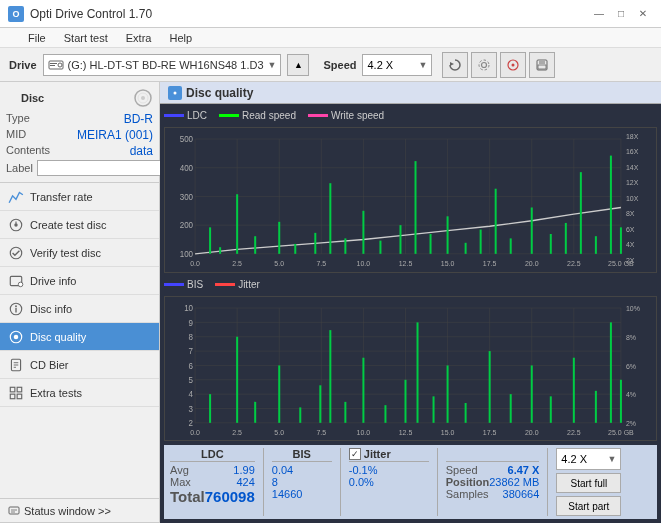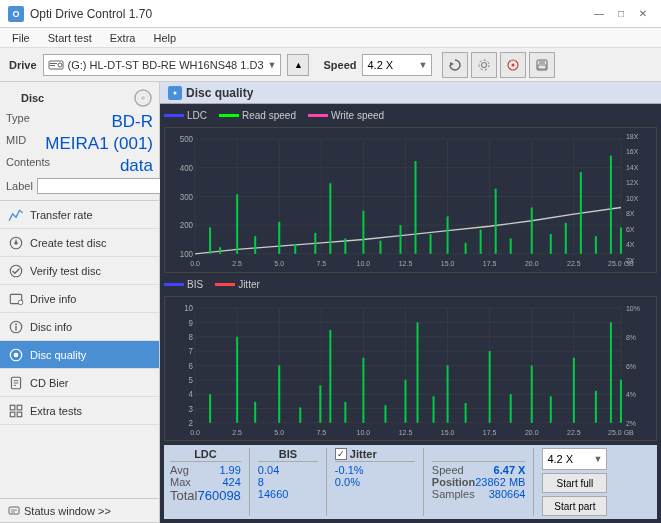--- a/index.html
+++ b/index.html
@@ -7,21 +7,21 @@
     
     
     .titlebar { background: #fff; height: 28px; display: flex; align-items: center; justify-content: space-between; padding: 0 8px; border-bottom: 1px solid #ccc; }
     .titlebar-left { display: flex; align-items: center; gap: 6px; }
     .titlebar-icon { width: 16px; height: 16px; background: #4a90d9; border-radius: 2px; display: flex; align-items: center; justify-content: center; color: white; font-size: 9px; font-weight: bold; }
     .titlebar-title { font-size: 12px; color: #333; }
     .titlebar-controls { display: flex; gap: 2px; }
     .titlebar-btn { width: 20px; height: 18px; display: flex; align-items: center; justify-content: center; font-size: 10px; cursor: pointer; background: transparent; border: none; color: #666; }
 
     
-    .menubar { background: #f8f8f8; height: 20px; display: flex; align-items: center; padding: 0 4px; border-bottom: 1px solid #ddd; gap: 2px; }
+    .menubar { background: #f8f8f8; height: 20px; display: flex; align-items: center; padding: 0 20px; border-bottom: 1px solid #ddd; gap: 2px; }
     .menubar-item { padding: 2px 8px; cursor: pointer; font-size: 11px; color: #333; }
 
     
     .drivebar { background: #f0f0f0; height: 34px; display: flex; align-items: center; padding: 0 9px; border-bottom: 1px solid #ccc; gap: 6px; }
     .drivebar-label { font-size: 11px; color: #333; font-weight: 600; }
     .drive-select { height: 22px; background: white; border: 1px solid #aaa; padding: 0 4px; font-size: 11px; display: flex; align-items: center; gap: 4px; min-width: 210px; }
     .drive-select-text { flex: 1; font-size: 11px; color: #333; }
     .drive-btn { width: 22px; height: 22px; background: #e8e8e8; border: 1px solid #aaa; display: flex; align-items: center; justify-content: center; cursor: pointer; font-size: 9px; }
     .speed-label { font-size: 11px; color: #333; font-weight: 600; margin-left: 8px; }
     .speed-select { height: 22px; background: white; border: 1px solid #aaa; padding: 0 4px; font-size: 11px; width: 70px; display: flex; align-items: center; justify-content: space-between; }
@@ -34,21 +34,21 @@
 
     
     .sidebar { width: 160px; background: #f0f0f0; border-right: 1px solid #ccc; display: flex; flex-direction: column; }
     
     
     .disc-panel { padding: 6px; border-bottom: 1px solid #ccc; }
     .disc-header { display: flex; align-items: center; justify-content: space-between; margin-bottom: 4px; padding-left: 15px; }
     .disc-title { font-size: 11px; font-weight: bold; color: #333; }
     .disc-row { display: flex; justify-content: space-between; margin-bottom: 2px; }
     .disc-row-label { color: #555; font-size: 11px; }
-    .disc-row-value { color: #0055cc; font-size: 17px; text-align: right; }
+    .disc-row-value { color: #0055cc; font-size: 12px; text-align: right; }
     .disc-row-value.blue { color: #0055cc; }
     .label-row { display: flex; align-items: center; gap: 4px; margin-top: 2px; }
     .label-input { border: 1px solid #aaa; height: 16px; flex: 1; font-size: 10px; padding: 0 2px; }
     .label-btn { width: 16px; height: 16px; background: #e8e8e8; border: 1px solid #aaa; display: flex; align-items: center; justify-content: center; cursor: pointer; font-size: 9px; }
 
     
     .nav-item { height: 28px; display: flex; align-items: center; padding: 0 8px; gap: 6px; cursor: pointer; font-size: 11px; color: #333; border-bottom: 1px solid #ddd; }
     .nav-item.active { background: #4a8fd4; color: white; }
     .nav-item.active .nav-icon { color: white; }
     .nav-icon { width: 16px; height: 16px; display: flex; align-items: center; justify-content: center; font-size: 11px; color: #666; }
@@ -467,21 +467,21 @@
         <div style="display:flex;flex-direction:column;min-width:70px;">
           <div style="text-align:center;font-size:11px;font-weight:bold;color:#333;border-bottom:1px solid #aaa;padding-bottom:1px;margin-bottom:2px;">LDC</div>
           <div style="display:flex;justify-content:space-between;font-size:11px;">
             <span style="color:#555;">Avg</span>
             <span style="color:#0055cc;">1.99</span>
           </div>
           <div style="display:flex;justify-content:space-between;font-size:11px;">
             <span style="color:#555;">Max</span>
             <span style="color:#0055cc;">424</span>
           </div>
-          <div style="display:flex;justify-content:space-between;font-size:13px;">
+          <div style="display:flex;justify-content:space-between;font-size:15px;font-weight:bold;">
             <span style="color:#555;">Total</span>
             <span style="color:#0055cc;">760098</span>
           </div>
         </div>
 
         <div style="width:1px;background:#aaa;margin:0 4px;"></div>
 
         <div style="display:flex;flex-direction:column;min-width:60px;">
           <div style="text-align:center;font-size:11px;font-weight:bold;color:#333;border-bottom:1px solid #aaa;padding-bottom:1px;margin-bottom:2px;">BIS</div>
           <div style="display:flex;justify-content:space-between;font-size:11px;">

